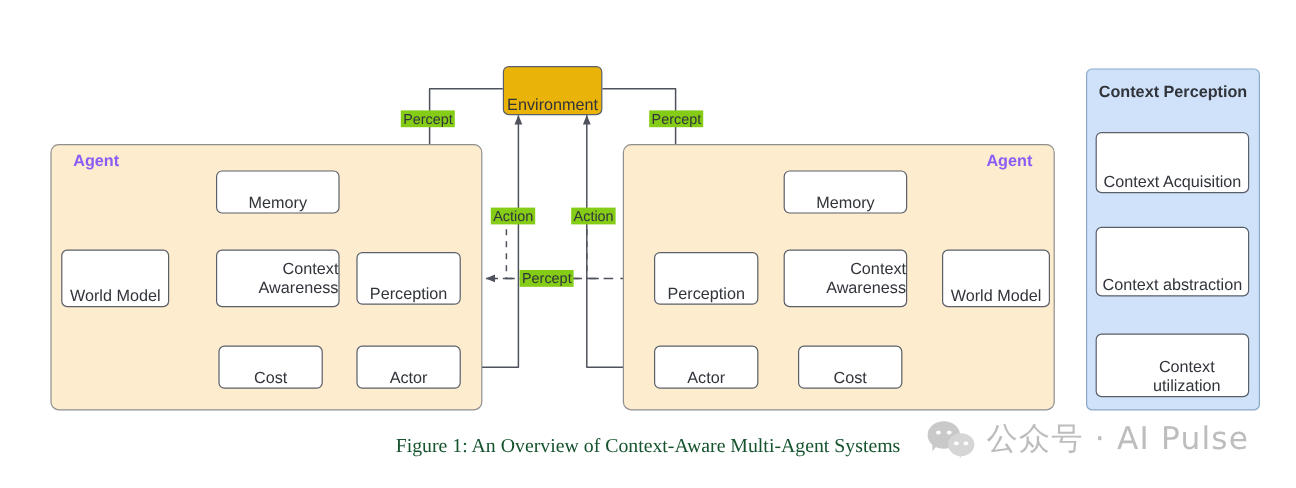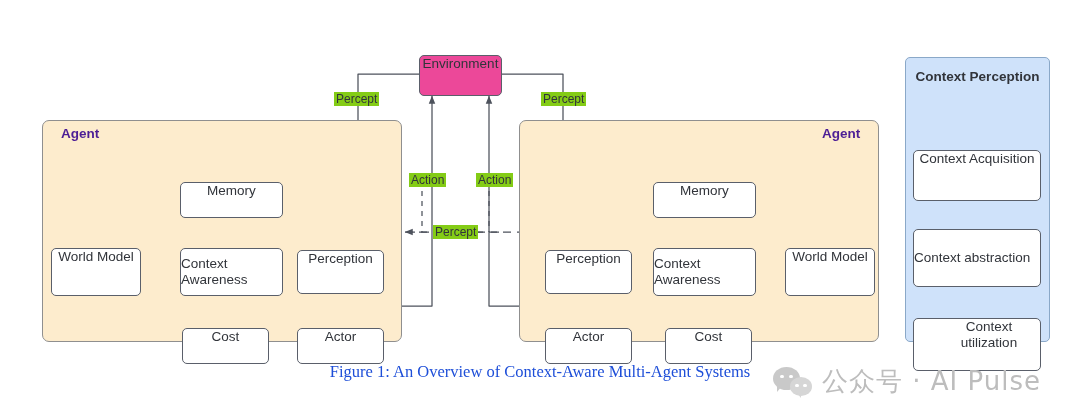--- a/index.html
+++ b/index.html
@@ -7,62 +7,60 @@
   body{
     width:1080px;height:407px;overflow:hidden;
     font-family:"Liberation Sans","DejaVu Sans",sans-serif;
     color:#2b2b2b;
   }
   #stage{position:relative;width:1080px;height:407px;}
   svg#wires{position:absolute;left:0;top:0;width:1080px;height:407px;pointer-events:none;}
 
   .node{
     position:absolute;box-sizing:border-box;
-    display:flex;align-items:flex-start;justify-content:center;text-align:center;
+    display:flex;align-items:flex-end;justify-content:center;text-align:center;
     background:#ffffff;border:1px solid #5a5f6a;border-radius:5px;
     font-size:13.5px;line-height:1.18;color:#31343a;
     z-index:3;
-    margin-top:40px;
   }
   .agentbox{
     position:absolute;box-sizing:border-box;
     background:#fdeccd;border:1px solid #8f8f8f;border-radius:7px;z-index:1;
   }
   .agent-label{
-    position:absolute;font-size:13.5px;font-weight:bold;color:#4c1d95;z-index:4;
+    position:absolute;font-size:13.5px;font-weight:bold;color:#8b5cf6;z-index:4;
   }
   .envbox{
     position:absolute;box-sizing:border-box;
-    background:#ec4899;border:1px solid #5a5f6a;border-radius:5px;
-    display:flex;align-items:flex-start;justify-content:center;
+    background:#eab308;border:1px solid #5a5f6a;border-radius:5px;
+    display:flex;align-items:flex-end;justify-content:center;
     font-size:13.5px;color:#31343a;z-index:3;
   }
   .panelbox{
     position:absolute;box-sizing:border-box;
     background:#cfe2fa;border:1px solid #8aa8c8;border-radius:5px;z-index:1;
   }
   .panel-title{
     position:absolute;font-size:13.5px;font-weight:bold;color:#31343a;z-index:4;
     width:100%;text-align:center;left:0;
   }
   .edge-label{
     position:absolute;font-size:12px;color:#31343a;z-index:4;
     background:#84cc16;padding:0 2px;white-space:nowrap;
   }
 
   .caption{
     position:absolute;left:0;width:1080px;text-align:center;
     font-family:"Liberation Serif","DejaVu Serif",serif;
-    font-size:16.5px;color:#1d4ed8;z-index:5;
+    font-size:16.5px;color:#14532d;z-index:5;
   }
   #watermark{
     position:absolute;z-index:6;display:flex;align-items:center;gap:9px;
     color:#bdbdbd;font-size:26px;letter-spacing:1px;
     font-family:"DejaVu Sans","Liberation Sans",sans-serif;
-    margin-top:16px;
   }
   #watermark .wechat{position:relative;width:40px;height:30px;flex:0 0 40px;}
   #watermark .wechat .b1,#watermark .wechat .b2{
     position:absolute;background:#c9c9c9;border-radius:50%;
   }
   #watermark .wechat .b1{width:27px;height:23px;left:0;top:0;}
   #watermark .wechat .b2{width:22px;height:19px;left:17px;top:10px;background:#d6d6d6;}
   #watermark .wechat .t1,#watermark .wechat .t2{
     position:absolute;width:0;height:0;border-style:solid;
   }
@@ -203,21 +201,21 @@
   <div class="edge-label" style="left:433px;top:225px;">Percept</div>
 
   <div class="panelbox" style="left:905px;top:57px;width:145px;height:285px;">
     <div class="panel-title" style="top:11px;">Context Perception</div>
   </div>
 
   <div class="node" style="left:913px;top:110px;width:128px;height:51px;">
     <span>Context Acquisition</span>
   </div>
 
-  <div class="node" style="left:913px;top:189px;width:128px;height:58px;flex-direction:column;">
+  <div class="node" style="left:913px;top:189px;width:128px;height:58px;flex-direction:row;">
     <span>Context abstraction</span>
   </div>
 
   <div class="node" style="left:913px;top:278px;width:128px;height:53px;padding-left:24px;">
     <span>Context utilization</span>
   </div>
 
   <div class="caption" style="top:362px;">Figure 1: An Overview of Context-Aware Multi-Agent Systems</div>
 
   <div id="watermark" style="left:773px;top:348px;">

